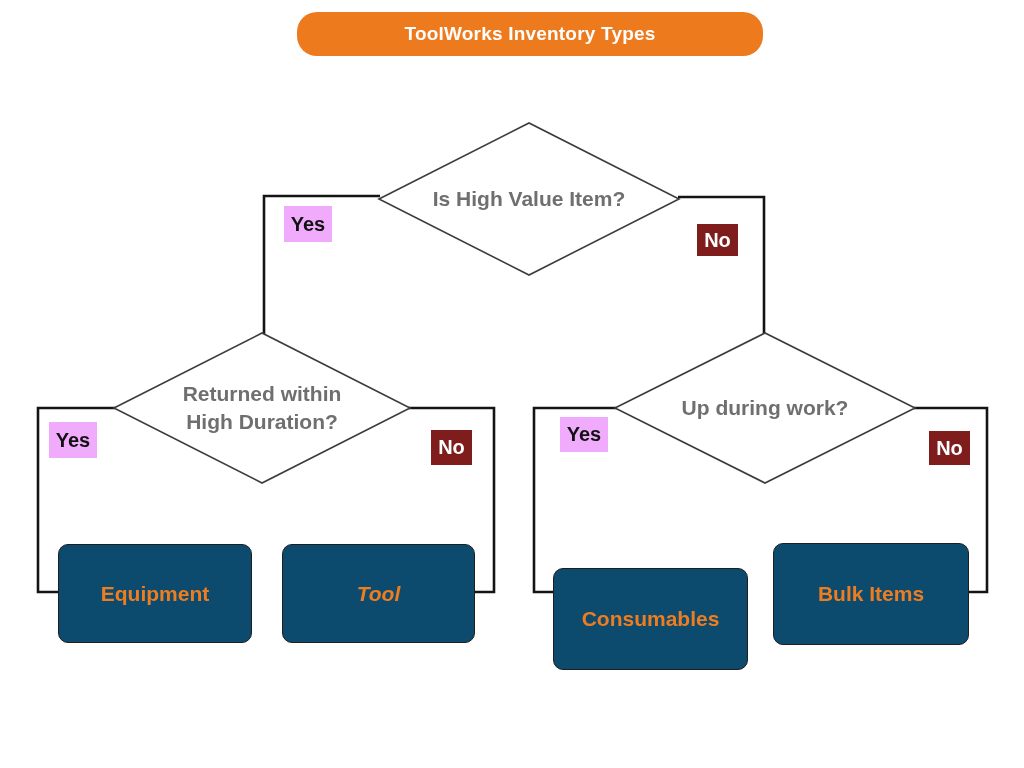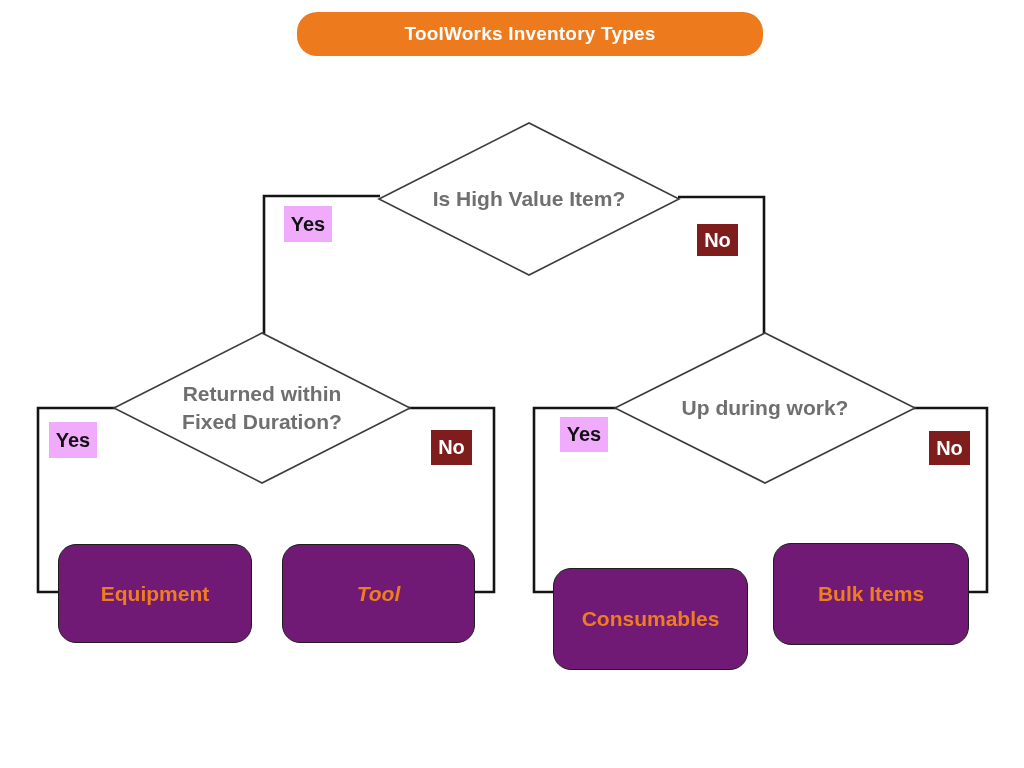--- a/index.html
+++ b/index.html
@@ -65,23 +65,23 @@
   .tag-yes { background: #f0abfc; color: #111111; }
   .tag-no  { background: #7f1d1d; color: #ffffff; margin-top: 13px; }
   .tag-yes-root  { left: 284px; top: 206px; width: 48px; height: 36px; }
   .tag-no-root   { left: 697px; top: 211px; width: 41px; height: 32px; }
   .tag-yes-left  { left: 49px;  top: 422px; width: 48px; height: 36px; }
   .tag-no-left   { left: 431px; top: 417px; width: 41px; height: 35px; }
   .tag-yes-right { left: 560px; top: 417px; width: 48px; height: 35px; }
   .tag-no-right  { left: 929px; top: 418px; width: 41px; height: 34px; }
   .leaf {
     position: absolute;
-    background: #701a75;
+    background: #0c4a6e;
     border: 1.6px solid #1e1e1e;
-    border-radius: 18px;
+    border-radius: 10px;
     display: flex;
     align-items: center;
     justify-content: center;
     color: #ee7d20;
     font-size: 21px;
     font-weight: bold;
   }
   .leaf-equipment   { left: 58px;  top: 544px; width: 192px; height: 97px; }
   .leaf-tool        { left: 282px; top: 544px; width: 191px; height: 97px; font-style: italic; }
   .leaf-consumables { left: 553px; top: 543px; width: 193px; height: 100px; margin-top: 25px; }
@@ -108,21 +108,21 @@
 
   <div class="banner">
     <span>ToolWorks Inventory Types</span>
   </div>
 
   <div class="decision-label dl-root">
     <span>Is High Value Item?</span>
   </div>
   <div class="decision-label dl-left">
     <span>Returned within</span>
-    <span>Fixed Duration?</span>
+    <span>High Duration?</span>
   </div>
   <div class="decision-label dl-right">
     <span>Up during work?</span>
   </div>
 
   <div class="tag tag-yes tag-yes-root">Yes</div>
   <div class="tag tag-no tag-no-root">No</div>
   <div class="tag tag-yes tag-yes-left">Yes</div>
   <div class="tag tag-no tag-no-left">No</div>
   <div class="tag tag-yes tag-yes-right">Yes</div>

